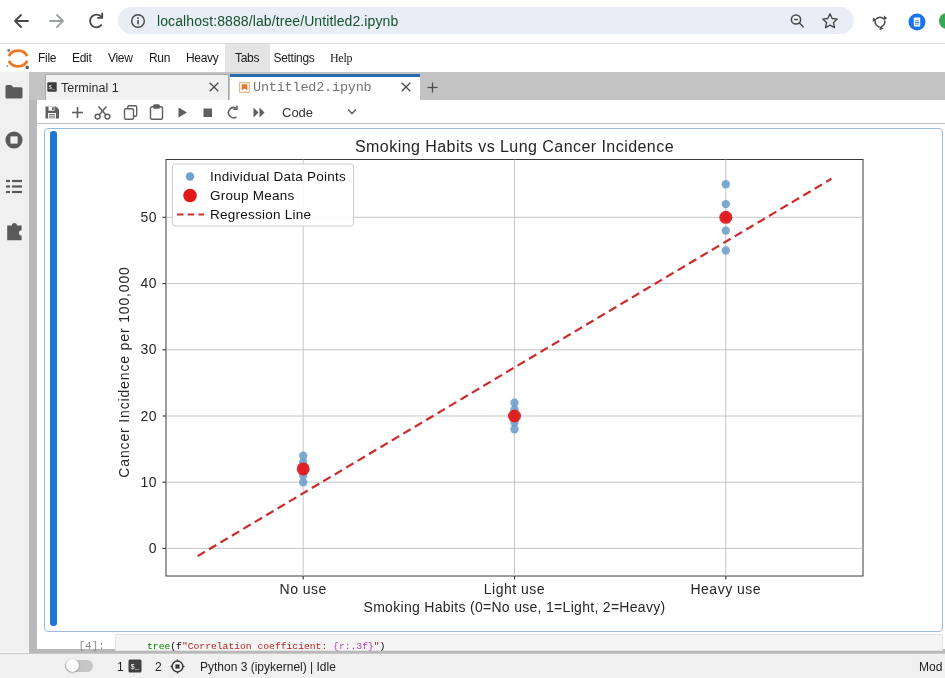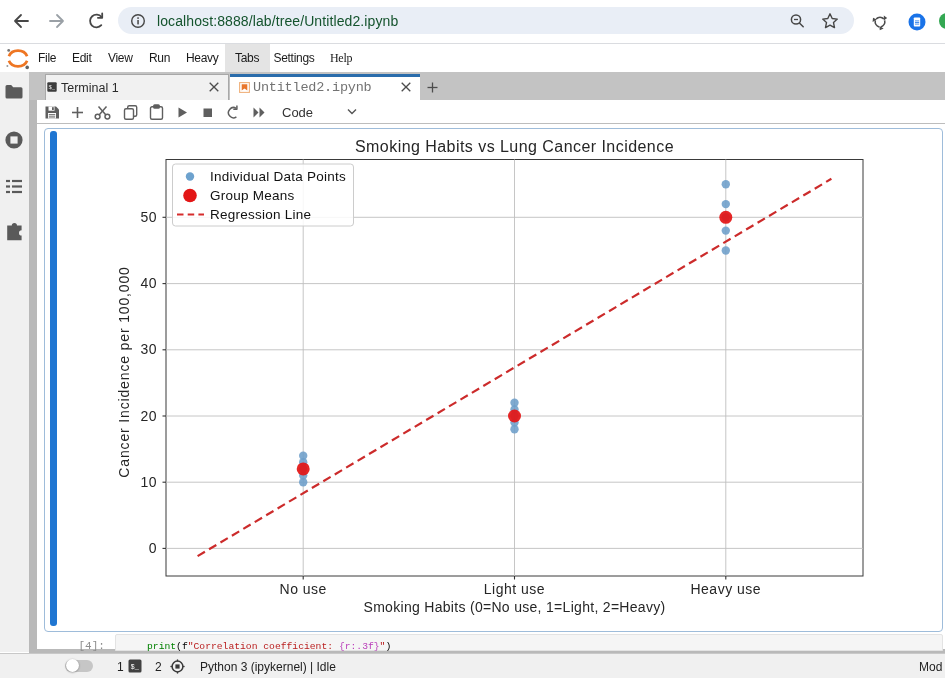--- a/index.html
+++ b/index.html
@@ -294,21 +294,21 @@
   <line x1="177" y1="214.5" x2="204" y2="214.5" stroke="#d62c2c" stroke-width="2.2" stroke-dasharray="6.5 4.2"></line>
   <g font-size="13.5" letter-spacing="0.25" fill="#111">
     <text x="210" y="181">Individual Data Points</text>
     <text x="210" y="200">Group Means</text>
     <text x="210" y="219">Regression Line</text>
   </g>
 </svg>
 
 <div class="abs" style="left:78.5px;top:640px;font-size:11px;font-family:'Liberation Mono',monospace;color:#8e8e8e;">[4]:</div>
 <div class="abs" style="left:115px;top:634px;width:826px;height:15px;background:#f5f5f5;border:1px solid #e3e3e3;border-radius:2px 2px 0 0;"></div>
-<div class="abs" style="left:147px;top:640.5px;font-size:9.7px;font-family:'Liberation Mono',monospace;white-space:pre;"><span style="color:#008000">print</span><span style="color:#000">(f</span><span style="color:#ba2121">"Correlation coefficient: </span><span style="color:#b93bb9">{r:.3f}</span><span style="color:#ba2121">"</span><span style="color:#000">)</span></div>
+<div class="abs" style="left:147px;top:640.5px;font-size:9.7px;font-family:'Liberation Mono',monospace;white-space:pre;"><span style="color:#008000">tree</span><span style="color:#000">(f</span><span style="color:#ba2121">"Correlation coefficient: </span><span style="color:#b93bb9">{r:.3f}</span><span style="color:#ba2121">"</span><span style="color:#000">)</span></div>
 
 <div class="abs" style="left:0;top:653px;width:945px;height:25px;background:#f0f0f0;border-top:1px solid #c8c8c8;box-sizing:border-box;"></div>
 <div class="abs" style="left:44px;top:659.5px;font-size:16px;letter-spacing:-0.3px;color:#222;margin-top:48px;">Simple</div>
 <div class="abs" style="left:65px;top:659.5px;width:28px;height:12.5px;background:#c6c6c6;border-radius:6.5px;"></div>
 <div class="abs" style="left:65.5px;top:658.7px;width:13.5px;height:13.5px;background:#fff;border-radius:50%;box-shadow:0 0.5px 2px rgba(0,0,0,0.4);"></div>
 <div class="abs" style="left:117px;top:659.5px;font-size:12px;color:#222;">1</div>
 <svg class="abs" style="left:128px;top:659px;" width="14" height="14" viewBox="0 0 14 14">
   <rect x="0.5" y="0.5" width="13" height="13" rx="1.5" fill="#414141"></rect>
   <text x="2.5" y="9.5" font-size="7" fill="#fff" font-family="Liberation Mono,monospace">$_</text>
 </svg>

